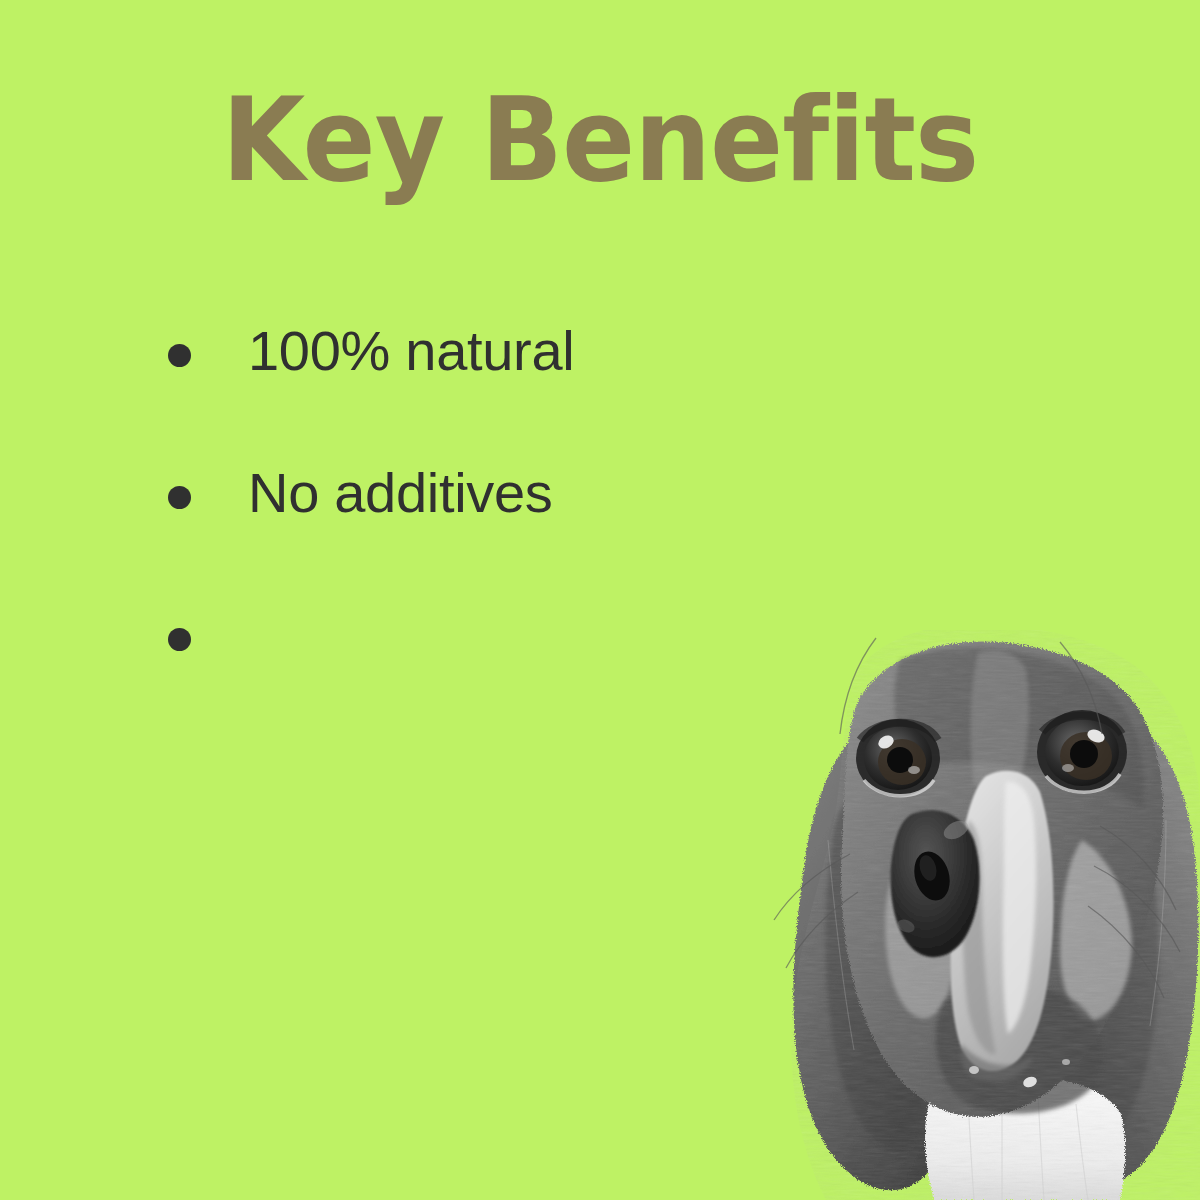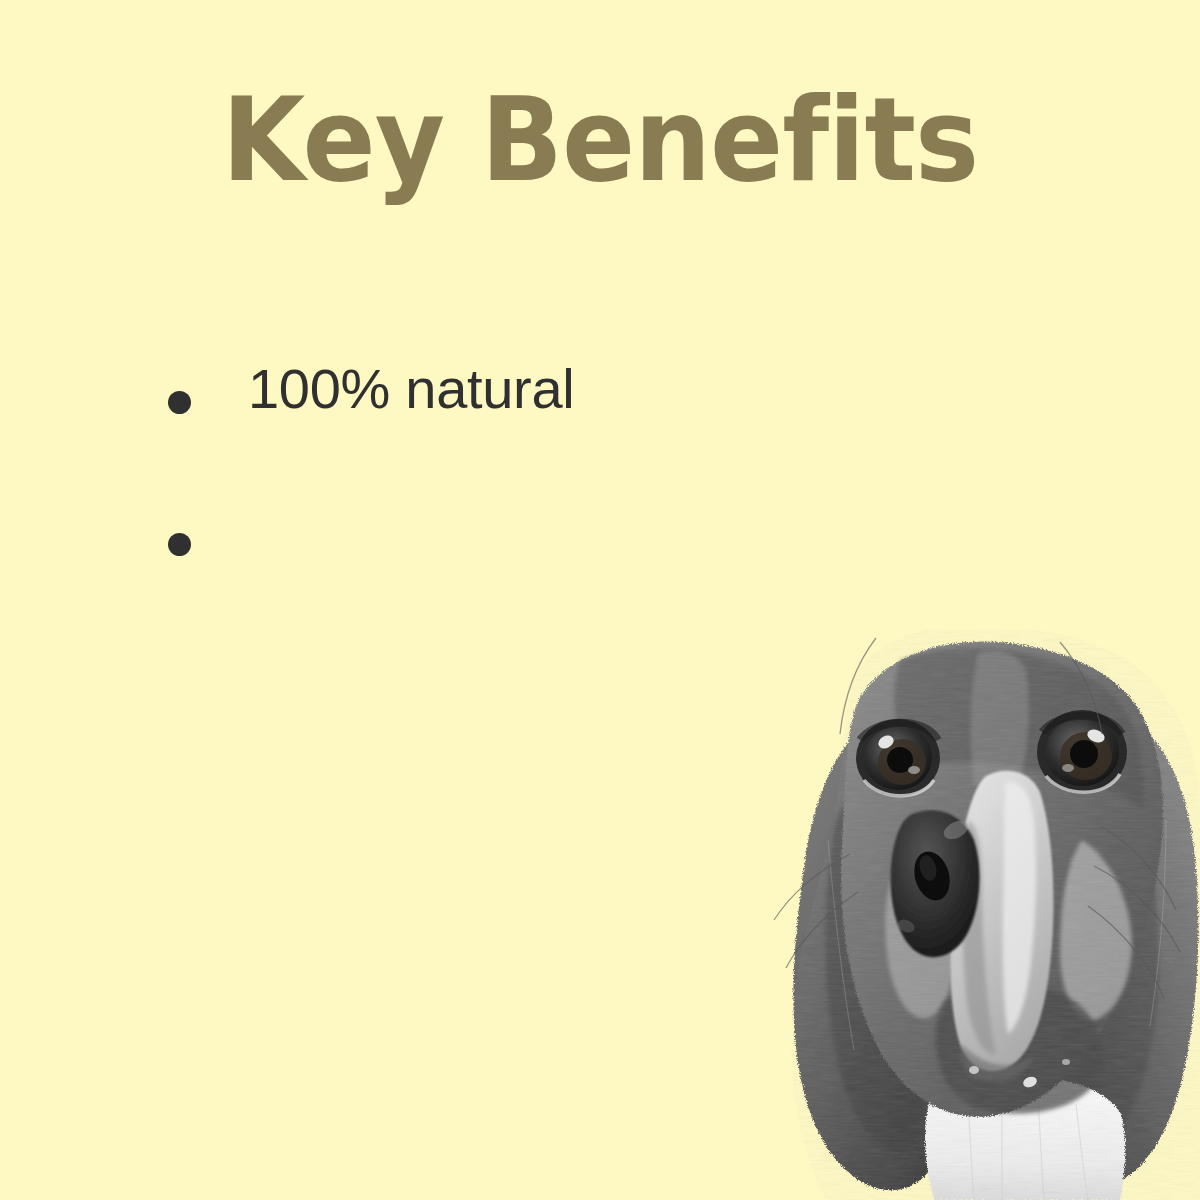--- a/index.html
+++ b/index.html
@@ -4,21 +4,21 @@
 <style>
   html, body {
     margin: 0;
     padding: 0;
     background: #ffffff;
   }
   #canvas {
     position: relative;
     width: 1200px;
     height: 1200px;
-    background: #fef9c3;
+    background: #bef264;
     overflow: hidden;
     font-family: "Liberation Sans", sans-serif;
   }
 
   
   #title {
     position: absolute;
     left: 0;
     top: 82px;
     width: 1200px;
@@ -41,21 +41,21 @@
     top: 318px;
     width: 640px;
     list-style: none;
     margin: 0;
     padding: 0;
   }
   #benefits .bullet-row {
     position: relative;
     height: 142px;
     display: flex;
-    align-items: center;
+    align-items: flex-start;
   }
   #benefits .bullet-dot {
     flex: 0 0 auto;
     width: 23px;
     height: 23px;
     border-radius: 50%;
     background: #303030;
     margin-top: 26px;
   }
   #benefits .bullet-label {
@@ -89,20 +89,24 @@
 
   <div id="title">Key Benefits</div>
 
   <ul id="benefits">
 
     <li class="bullet-row">
       <span class="bullet-dot"></span>
       <span class="bullet-label">100% natural</span>
     </li>
 
+    <li class="bullet-row">
+      <span class="bullet-dot"></span>
+      <span class="bullet-label">No additives</span>
+    </li>
 
     <li class="bullet-row">
       <span class="bullet-dot"></span>
     </li>
 
   </ul>
 
   <div id="dog-photo">
     <svg viewBox="0 0 470 570" preserveAspectRatio="xMinYMin meet">
       <defs>

